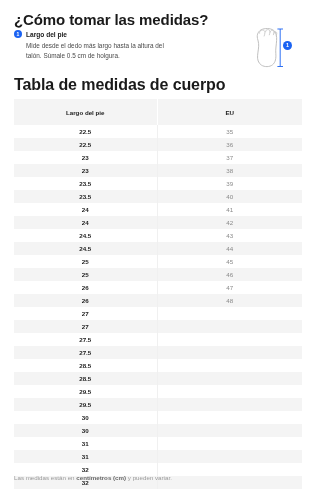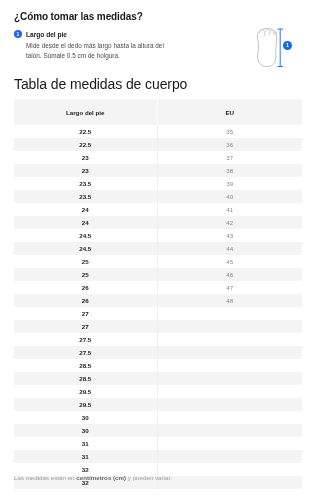--- a/index.html
+++ b/index.html
@@ -18,21 +18,21 @@
     height: 500px;
     background: #ffffff;
     overflow: hidden;
   }
 
   
   .howto-title {
     position: absolute;
     left: 14px;
     top: 11px;
-    font-size: 10px;
+    font-size: 15px;
     font-weight: bold;
     color: #1a1a1a;
     letter-spacing: -0.1px;
   }
 
   .step-block {
     position: absolute;
     left: 14px;
     top: 30px;
     width: 160px;
@@ -96,22 +96,22 @@
     font-weight: bold;
     line-height: 9px;
     text-align: center;
   }
 
   
   .table-title {
     position: absolute;
     left: 14px;
     top: 76px;
-    font-size: 14px;
-    font-weight: normal;
+    font-size: 16px;
+    font-weight: bold;
     color: #1a1a1a;
     letter-spacing: -0.1px;
   }
 
   .size-table {
     position: absolute;
     left: 14px;
     top: 99px;
     width: 288px;
     border-collapse: collapse;

